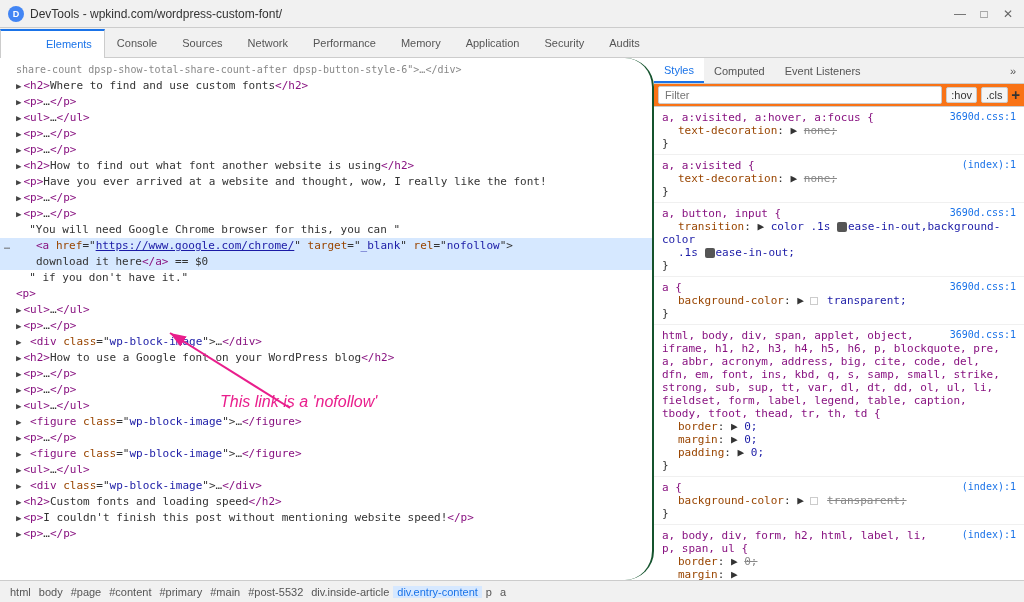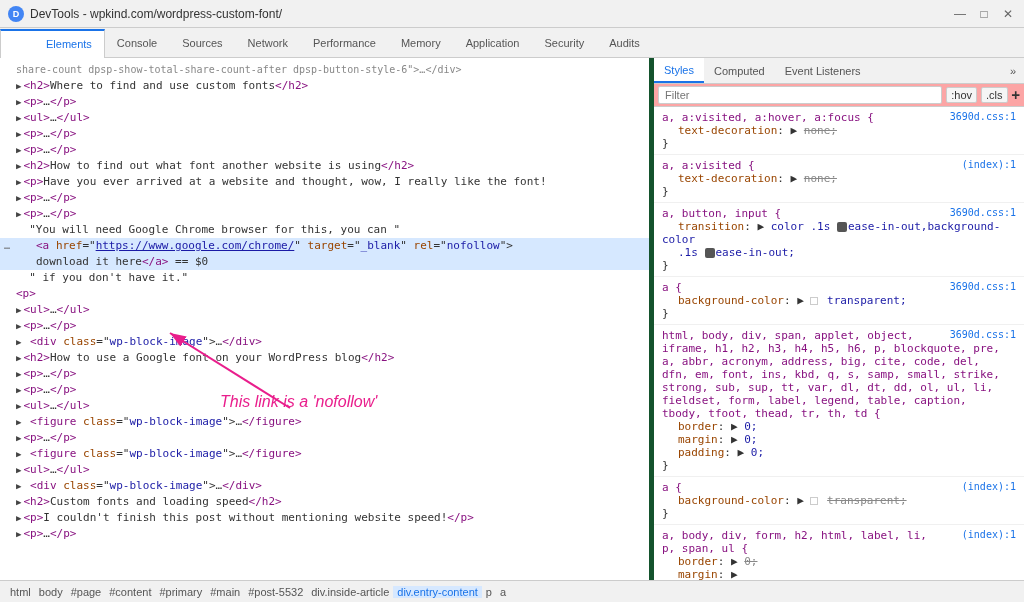--- a/index.html
+++ b/index.html
@@ -51,24 +51,25 @@
     
     .main-container {
       display: flex;
       height: calc(602px - 28px - 30px - 22px);
     }
 
     
     .dom-panel {
       flex: 1;
       overflow: hidden;
-      border-right: 5px solid #14532d;
+      border-right: 2px solid #14532d;
       position: relative;
       display: flex;
       flex-direction: column;
+      border-radius: 29px;
     }
     .dom-content {
       flex: 1;
       overflow: hidden;
       padding: 4px 0;
       position: relative;
     }
     .dom-line {
       height: 16px;
       line-height: 16px;
@@ -119,21 +120,21 @@
     }
     .right-tab-more { margin-left: auto; padding: 0 8px; cursor: pointer; color: #555; }
 
     
     .filter-bar {
       display: flex;
       align-items: center;
       border-bottom: 1px solid #ccc;
       padding: 2px 4px;
       gap: 4px;
-      background: #fca5a5;
+      background: #f97316;
       justify-content: center;
     }
     .filter-input {
       flex: 1;
       border: 1px solid #ccc;
       padding: 2px 6px;
       font-size: 11px;
       outline: none;
       border-radius: 2px;
     }

